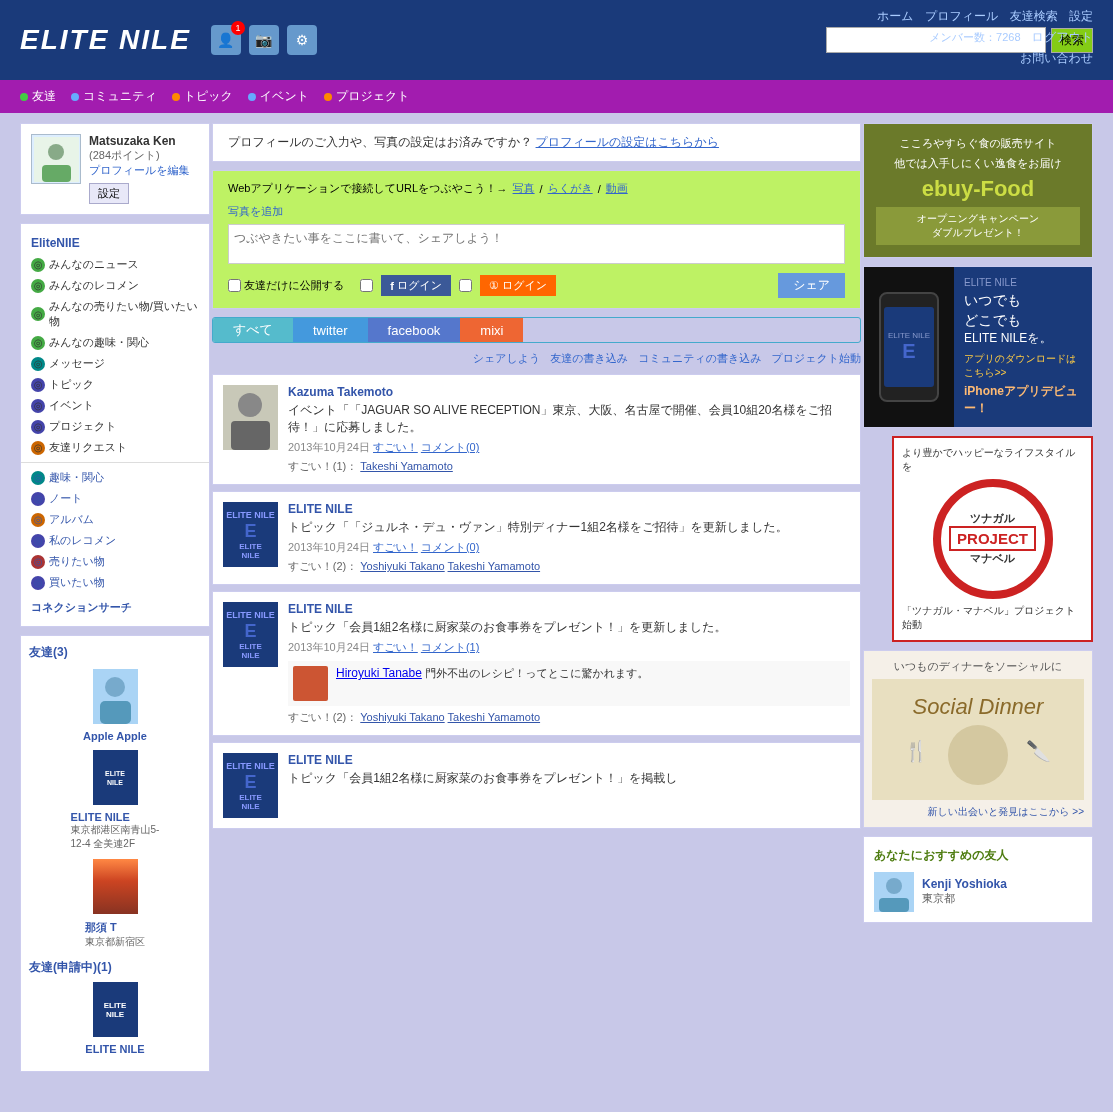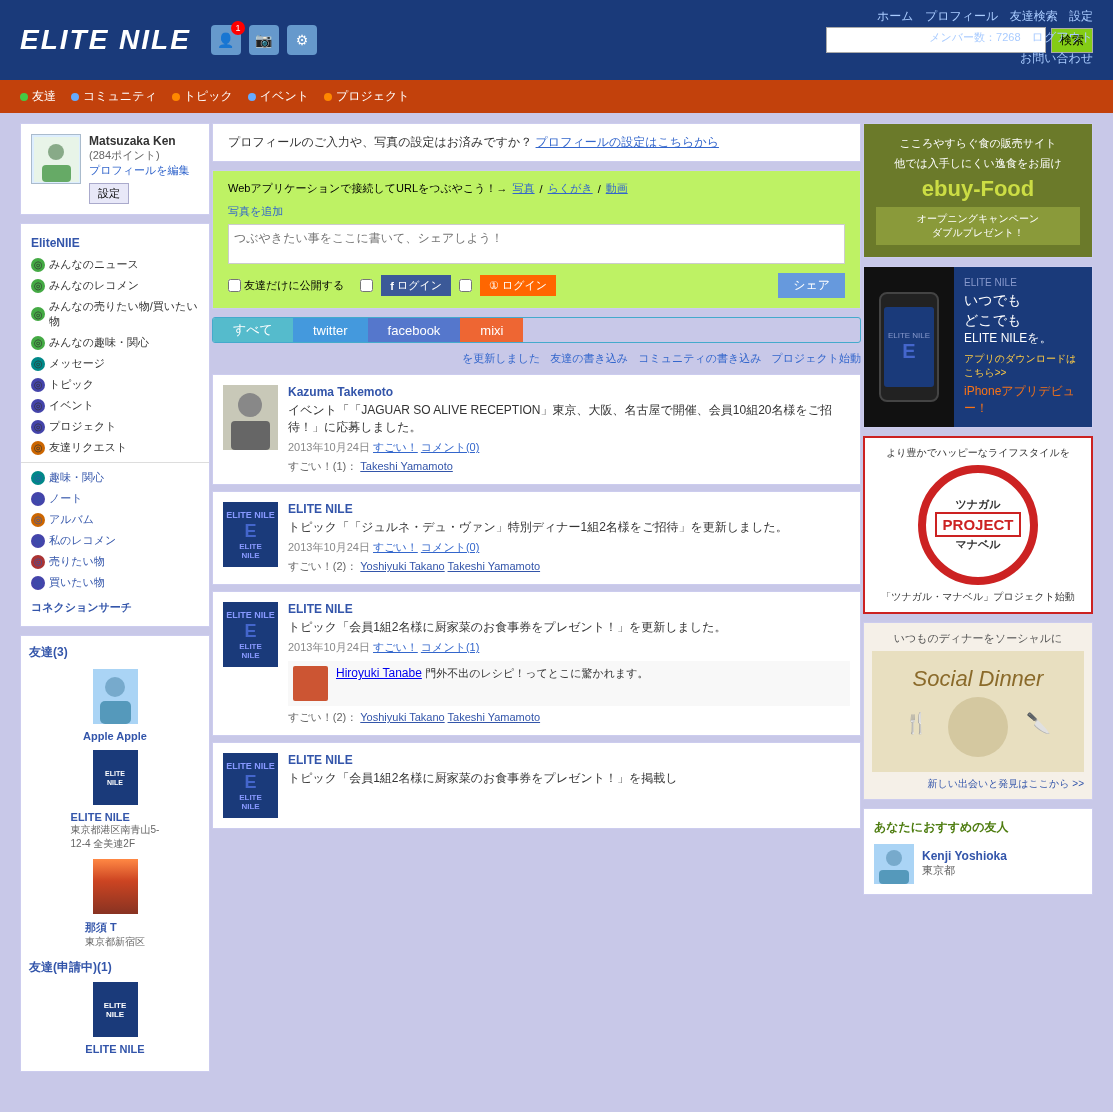--- a/index.html
+++ b/index.html
@@ -13,21 +13,21 @@
     .badge { position: absolute; top: -4px; right: -4px; background: red; color: white; font-size: 9px; border-radius: 50%; width: 14px; height: 14px; display: flex; align-items: center; justify-content: center; }
     #search-area { margin-left: auto; display: flex; align-items: center; gap: 5px; }
     #search-input { width: 220px; height: 26px; border: 1px solid #aaa; padding: 0 5px; font-size: 12px; }
     #search-btn { background: #84cc16; border: 1px solid #aaa; padding: 3px 8px; cursor: pointer; font-size: 12px; }
     #header-nav { position: absolute; right: 20px; top: 8px; text-align: right; }
     #header-nav a { color: #aaccff; font-size: 12px; text-decoration: none; margin-left: 8px; }
     #member-count { color: #aaccff; font-size: 11px; margin-top: 4px; }
     #contact-link { display: block; color: #aaccff; font-size: 12px; text-decoration: none; margin-top: 4px; }
 
     
-    #subnav { background: #c2410c; padding: 8px 20px; display: flex; align-items: center; gap: 15px; }
+    #subnav { background: #a21caf; padding: 8px 20px; display: flex; align-items: center; gap: 15px; }
     .subnav-item { display: flex; align-items: center; gap: 4px; color: white; font-size: 12px; cursor: pointer; }
     .subnav-dot { width: 8px; height: 8px; border-radius: 50%; background: #66aaff; }
     .subnav-dot.green { background: #44cc44; }
     .subnav-dot.orange { background: #ff8800; }
 
     
     #main { display: flex; padding: 10px 20px; gap: 2px; }
 
     
     #sidebar { width: 190px; flex-shrink: 0; }
@@ -350,21 +350,21 @@
     </div>
 
     <div id="filter-tabs">
       <button class="filter-tab active">すべて</button>
       <button class="filter-tab twitter">twitter</button>
       <button class="filter-tab facebook">facebook</button>
       <button class="filter-tab mixi">mixi</button>
     </div>
 
     <div id="stream-filter">
-      <a href="#">を更新しました</a>
+      <a href="#">シェアしよう</a>
       <a href="#">友達の書き込み</a>
       <a href="#">コミュニティの書き込み</a>
       <a href="#">プロジェクト始動</a>
     </div>
 
     <div class="activity-item">
       <div class="activity-avatar">
         <svg width="55" height="65" viewBox="0 0 55 65" xmlns="http://www.w3.org/2000/svg">
           <rect width="55" height="65" fill="#c8c8b8"></rect>
           <circle cx="27" cy="20" r="12" fill="#888"></circle>
@@ -485,26 +485,26 @@
               <div style="color:#4466cc; font-size:20px; font-weight:bold;">E</div>
             </div>
           </div>
         </div>
         <div style="background:#1a3a7a; color:white; padding:10px; flex:1;">
           <div style="color:#8899cc; font-size:10px; margin-bottom:3px;">ELITE NILE</div>
           <div style="font-size:14px; line-height:1.4;">いつでも</div>
           <div style="font-size:14px; line-height:1.4;">どこでも</div>
           <div style="font-size:12px; line-height:1.4; margin-bottom:5px;">ELITE NILEを。</div>
           <div style="color:#ffcc44; font-size:10px; margin-bottom:3px;">アプリのダウンロードはこちら&gt;&gt;</div>
-          <div style="color:#f97316; font-size:12px; font-weight:normal;">iPhoneアプリデビュー！</div>
-        </div>
-      </div>
-    </div>
-
-    <div class="ad-block" style="border:2px solid #cc2222; padding:8px; background:white; text-align:center;">
+          <div style="color:#fdba74; font-size:12px; font-weight:bold;">iPhoneアプリデビュー！</div>
+        </div>
+      </div>
+    </div>
+
+    <div class="ad-block" style="border:2px solid #cc2222; padding:8px; background:white; text-align:left;margin-left:29px;">
       <div style="font-size:10px; color:#333; margin-bottom:5px;">より豊かでハッピーなライフスタイルを</div>
       <div style="width:120px; height:120px; border-radius:50%; border:8px solid #cc2222; margin:0 auto 5px; display:flex; flex-direction:column; align-items:center; justify-content:center; background:white;">
         <div style="font-size:11px; color:#333; font-weight:bold;">ツナガル</div>
         <div style="color:#cc2222; font-size:15px; font-weight:bold; border:2px solid #cc2222; padding:2px 6px;">PROJECT</div>
         <div style="font-size:11px; color:#333; font-weight:bold;">マナベル</div>
       </div>
       <div style="font-size:10px; color:#333;">「ツナガル・マナベル」プロジェクト始動</div>
     </div>
 
     <div class="ad-block" style="background:#f5f0e8; padding:8px;">

